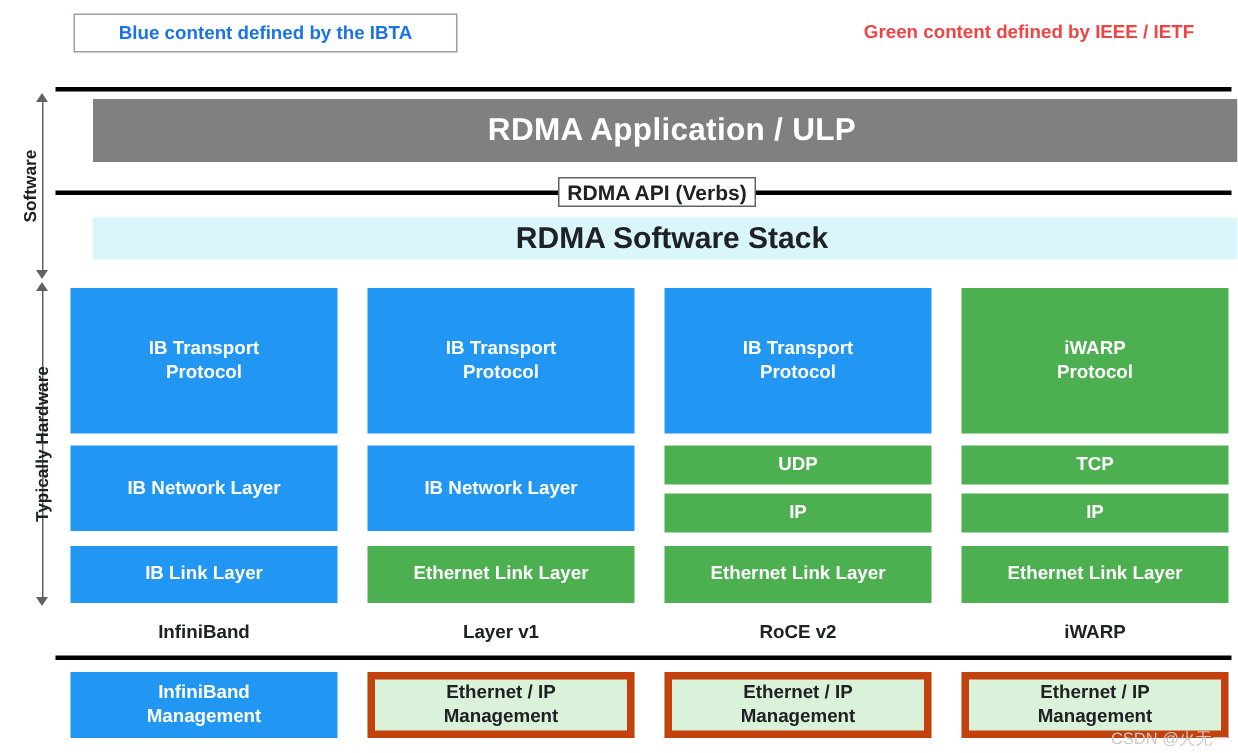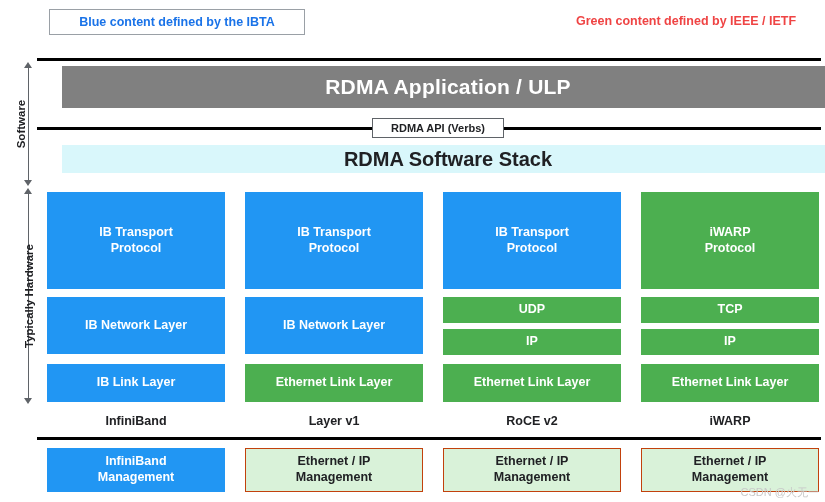--- a/index.html
+++ b/index.html
@@ -84,21 +84,21 @@
   #rdma-api {
     position: absolute;
     left: 372px;
     top: 118px;
     width: 132px;
     height: 20px;
     box-sizing: border-box;
     border: 1px solid #5f6368;
     background: #ffffff;
     color: #202124;
-    font-size: 11px;
+    font-size: 14px;
     font-weight: bold;
     display: flex;
     align-items: center;
     justify-content: center;
   }
 
   #rdma-stack {
     left: 47px;
     top: 145px;
     width: 772px;
@@ -120,21 +120,21 @@
     font-weight: bold;
     font-size: 12.5px;
     line-height: 1.25;
     padding: 2px;
   }
   .blue { background: #2196f3; }
   .green { background: #4caf50; }
   .lightgreen {
     background: #d9f2d9;
     color: #202124;
-    border: 1px solid #c2410c;
+    border: 5px solid #c2410c;
   }
 
   .col-label {
     position: absolute;
     color: #202124;
     font-weight: bold;
     font-size: 12.5px;
     text-align: center;
     width: 178px;
   }

